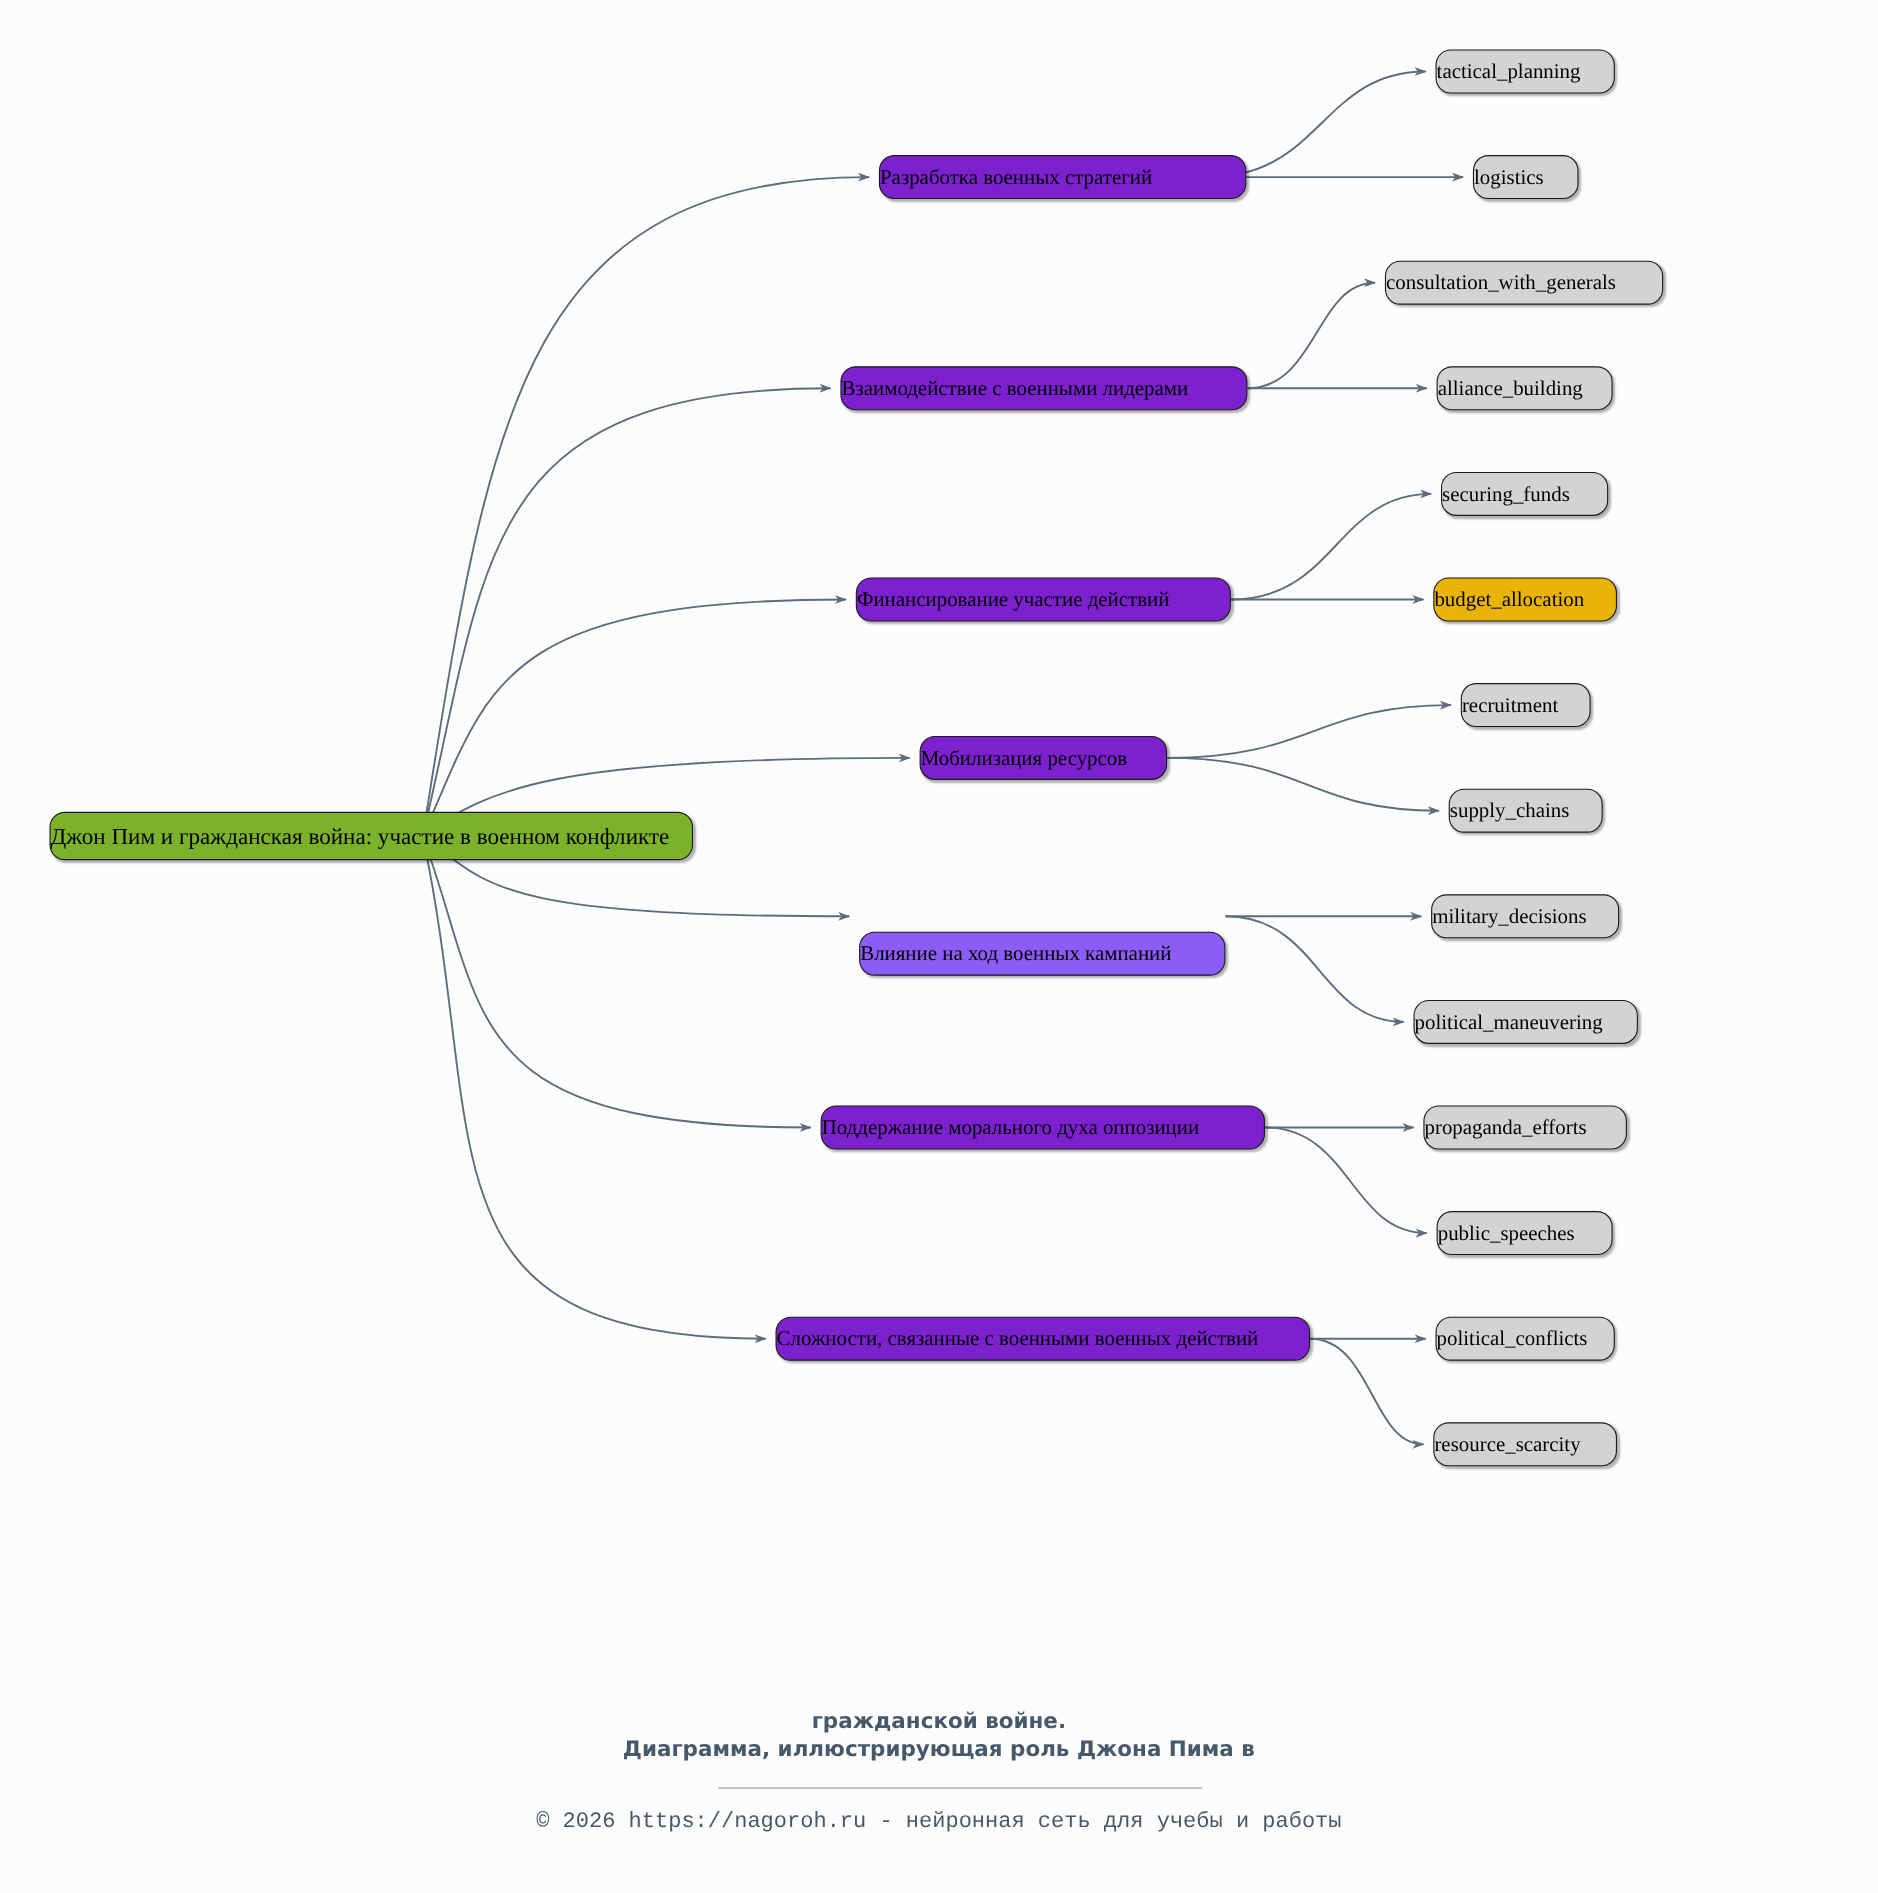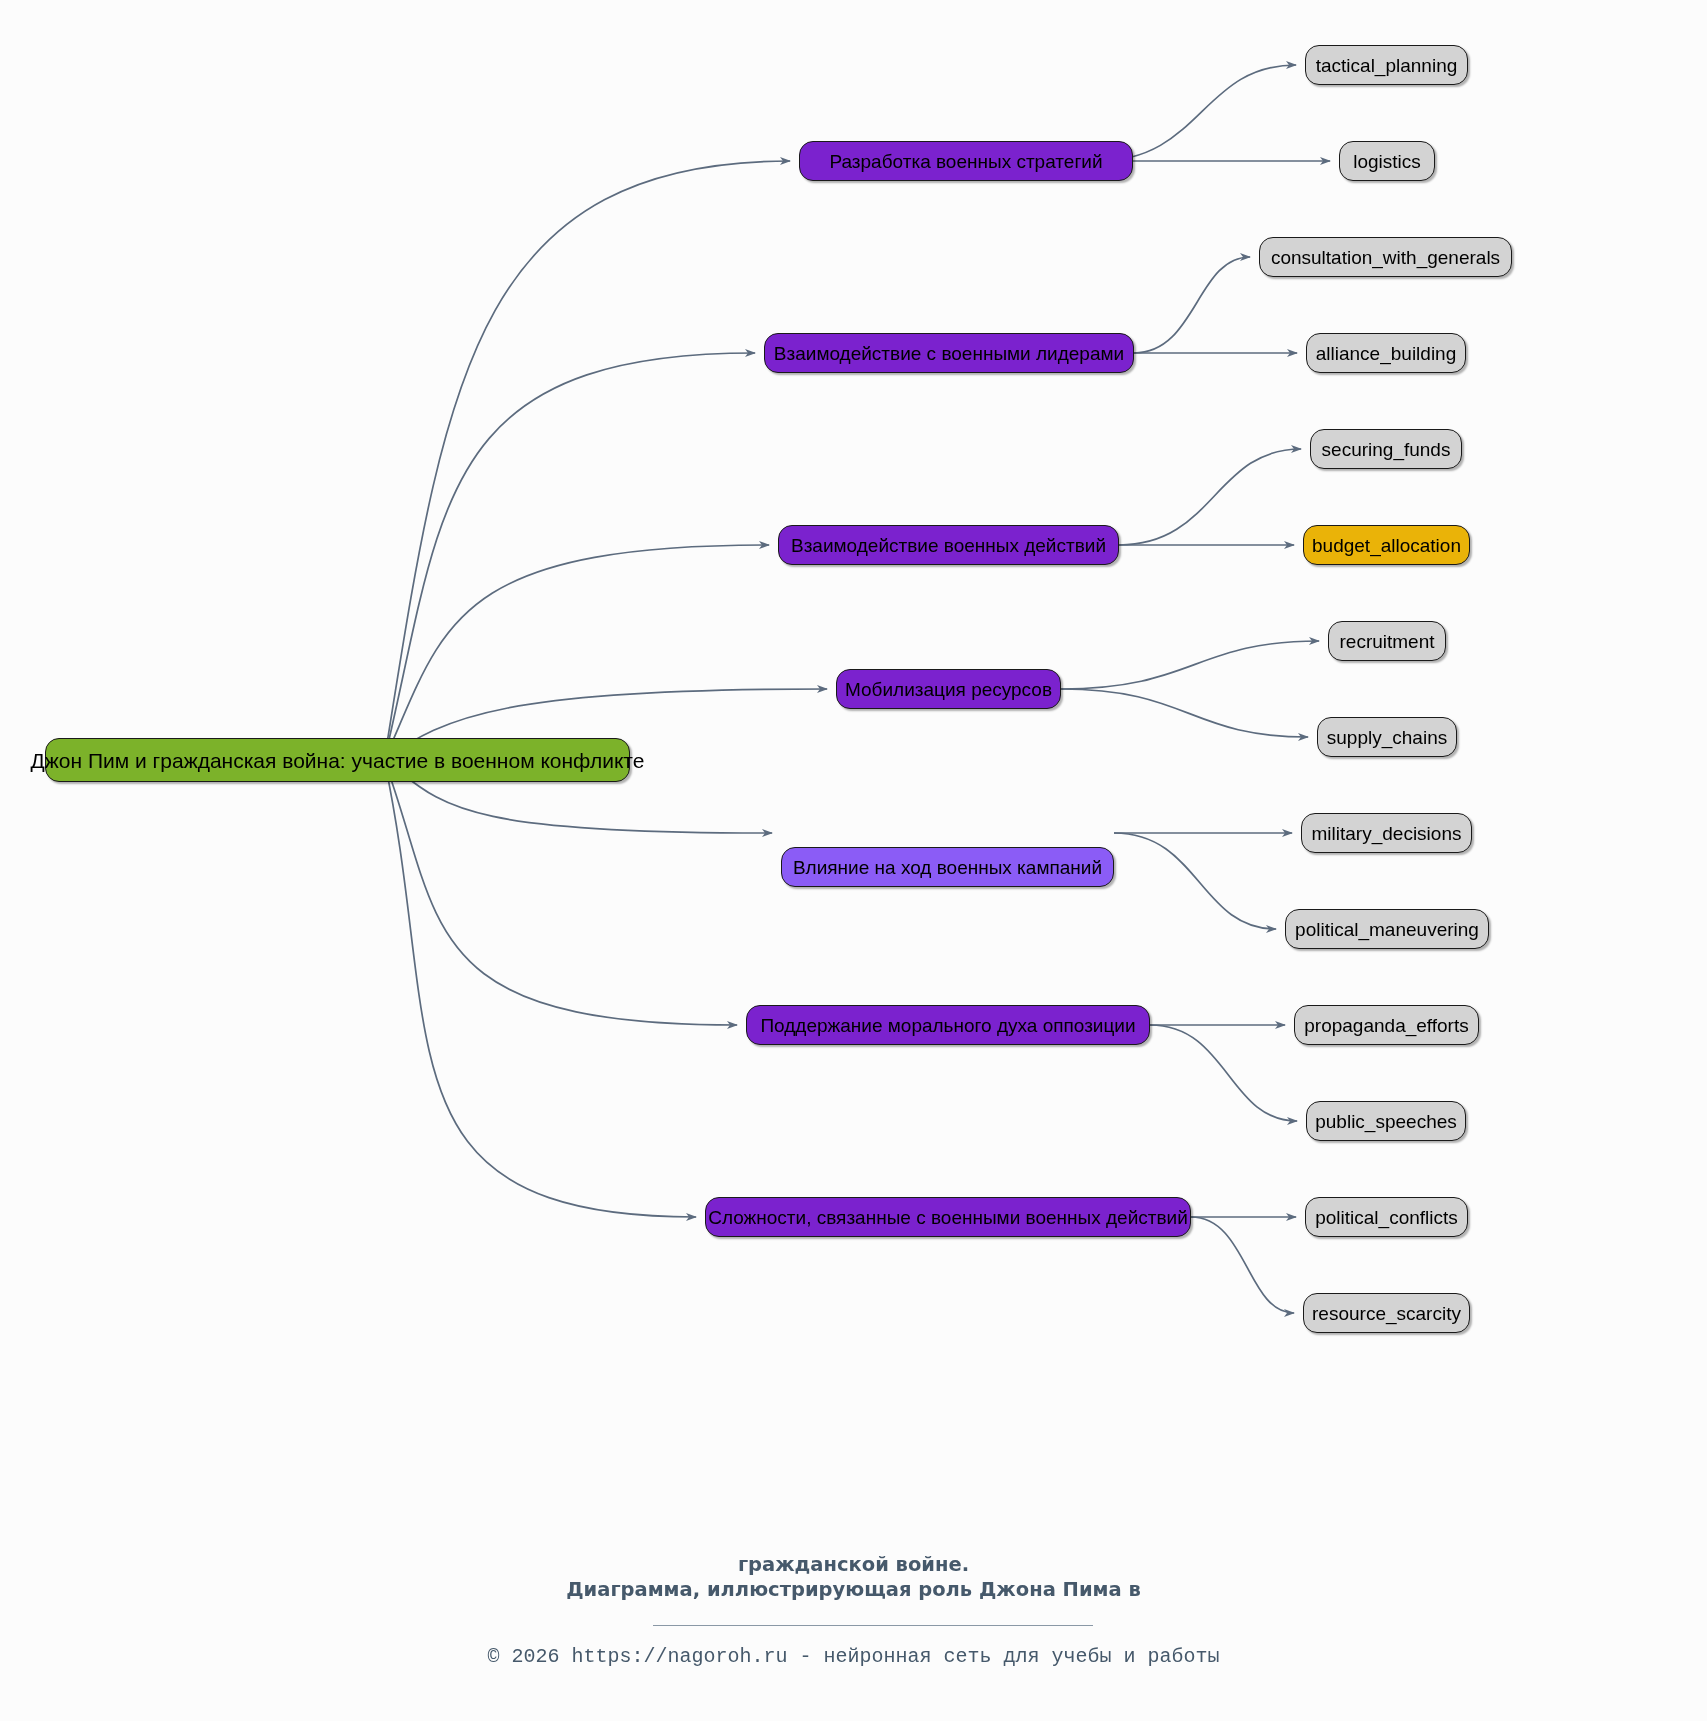--- a/index.html
+++ b/index.html
@@ -21,27 +21,27 @@
     top: 0;
     width: 1707px;
     height: 1721px;
     pointer-events: none;
   }
   .node {
     position: absolute;
     box-sizing: border-box;
     display: flex;
     align-items: center;
-    justify-content: center;
+    justify-content: flex-start;
     border-radius: 14px;
     border: 1.6px solid #1a1a1a;
     white-space: nowrap;
     line-height: 1;
     color: #000000;
-    font-family: Liberation Sans, sans-serif;
+    font-family: Liberation Serif, serif;
     box-shadow: 2px 2px 2px rgba(0,0,0,0.30);
   }
   .node-root {
     background: #7cb22a;
     font-size: 21px;
     height: 44px;
   }
   .node-branch {
     background: #7b22ce;
     font-size: 19px;
@@ -135,21 +135,21 @@
       <div class="node node-branch" style="left: 764px; top: 333px; width: 370px; background: rgb(123, 34, 206);">
         <span>Взаимодействие с военными лидерами</span>
       </div>
       <div class="node node-leaf" style="left: 1259px; top: 237px; width: 253px; background: rgb(211, 211, 211);">
         <span>consultation_with_generals</span>
       </div>
       <div class="node node-leaf" style="left: 1306px; top: 333px; width: 160px; background: rgb(211, 211, 211);">
         <span>alliance_building</span>
       </div>
       <div class="node node-branch" style="left: 778px; top: 525px; width: 341px; background: rgb(123, 34, 206);">
-        <span>Взаимодействие военных действий</span>
+        <span>Финансирование участие действий</span>
       </div>
       <div class="node node-leaf" style="left: 1310px; top: 429px; width: 152px; background: rgb(211, 211, 211);">
         <span>securing_funds</span>
       </div>
       <div class="node node-leaf" style="left: 1303px; top: 525px; width: 167px; background: #eab308;">
         <span>budget_allocation</span>
       </div>
       <div class="node node-branch" style="left: 836px; top: 669px; width: 225px; background: rgb(123, 34, 206);">
         <span>Мобилизация ресурсов</span>
       </div>

